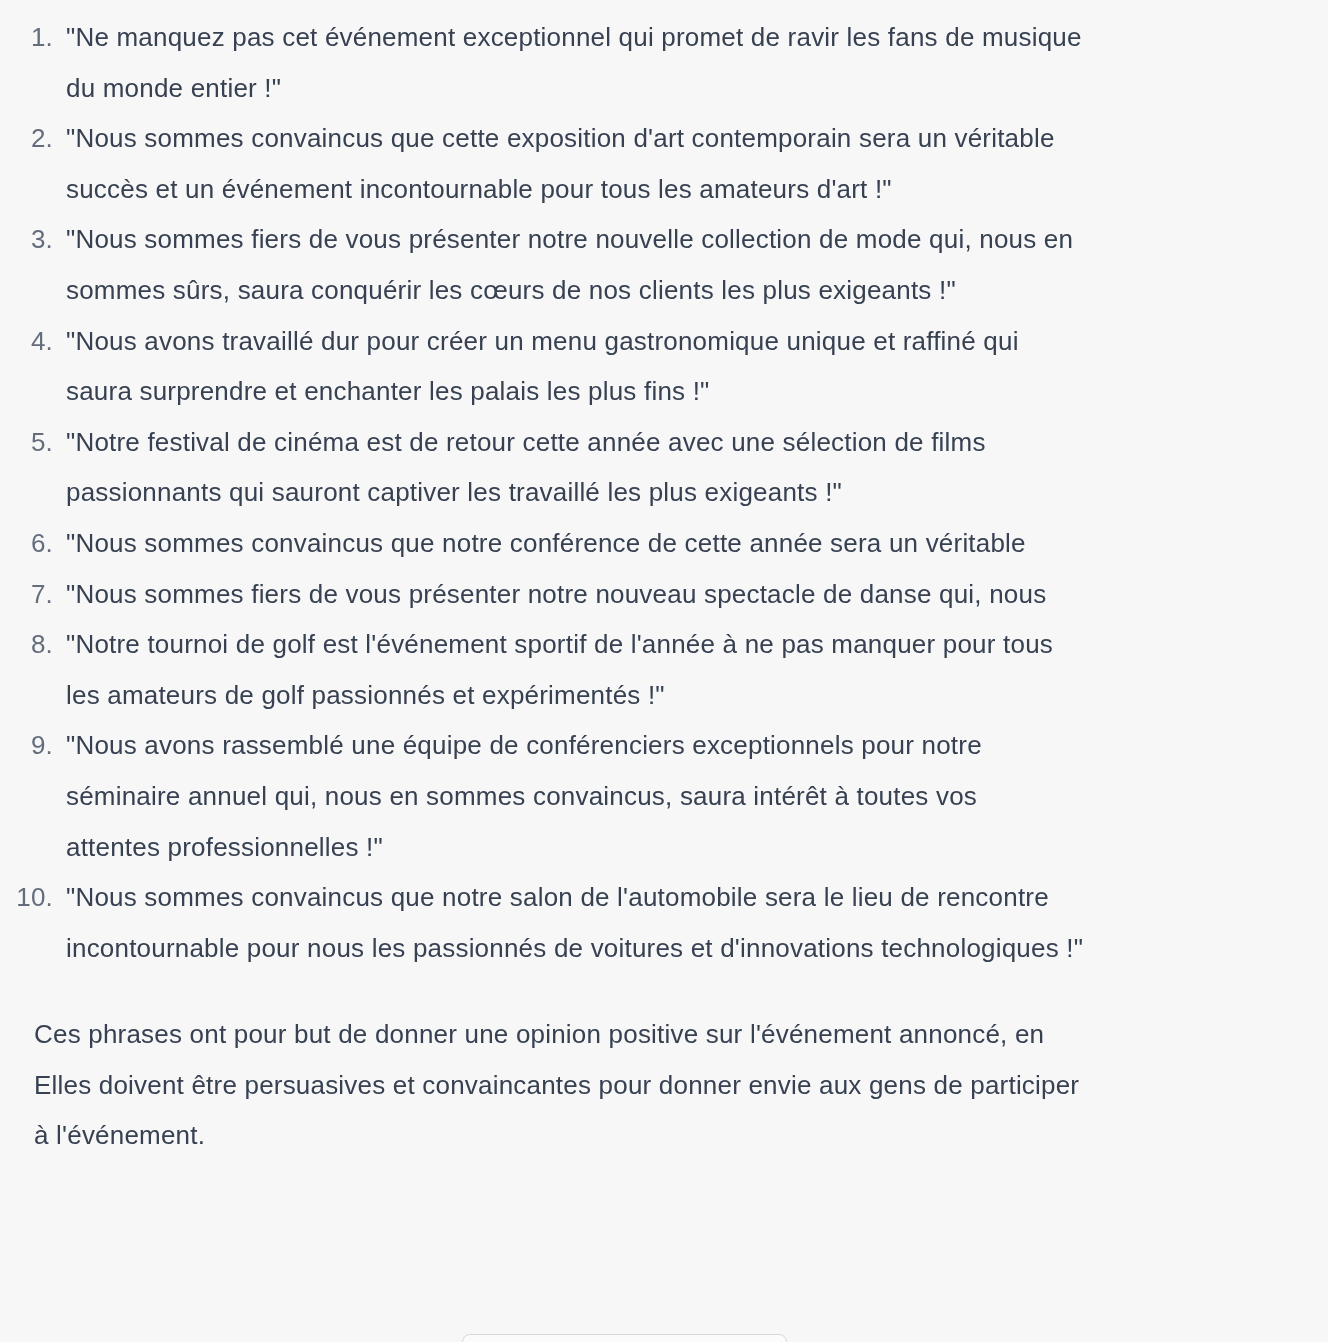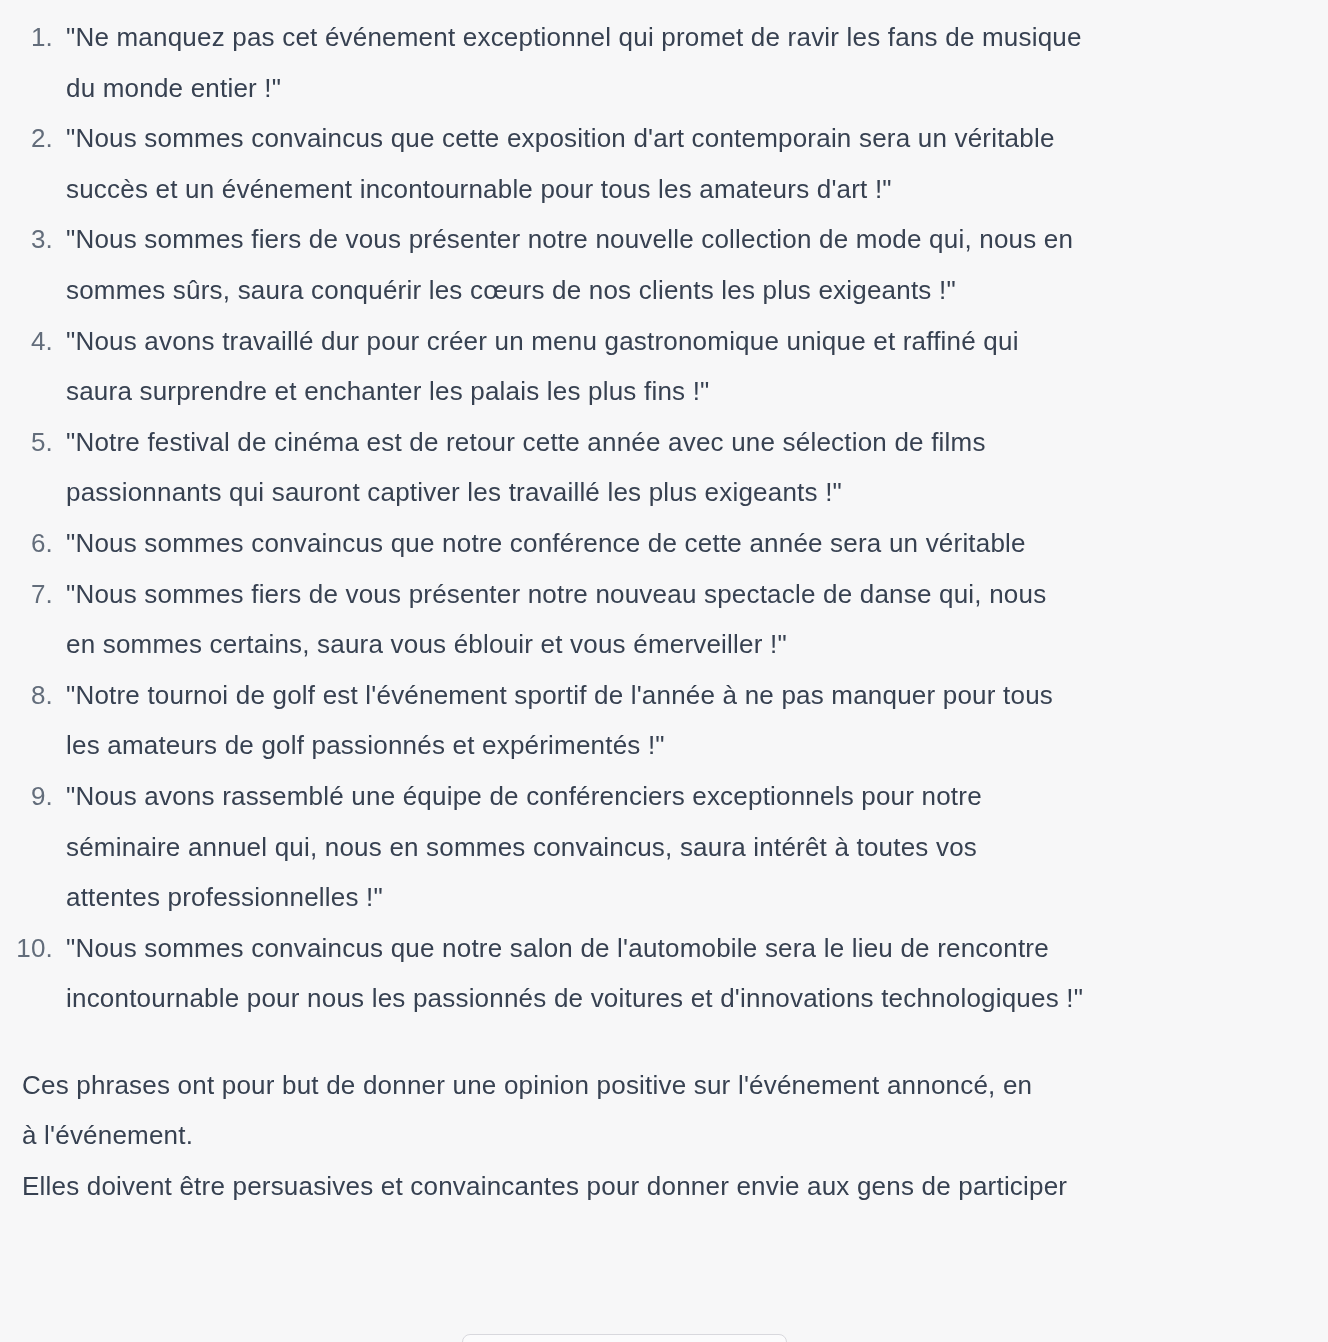--- a/index.html
+++ b/index.html
@@ -39,21 +39,21 @@
     top:0;
     width:53px;
     text-align:right;
     color:var(--marker);
   }
   .line{
     display:block;
     white-space:nowrap;
   }
   p.closing{
-    margin:36px 0 0 0;
+    margin:36px 0 0 12px;
     padding-left:22px;
     padding-right:40px;
     line-height:50.6px;
   }
   .bottom-box{
     position:absolute;
     left:462px;
     top:1334px;
     width:325px;
     height:46px;
@@ -92,21 +92,20 @@
       <span class="line">"Notre festival de cinéma est de retour cette année avec une sélection de films</span>
       <span class="line">passionnants qui sauront captiver les travaillé les plus exigeants !"</span>
     </li>
     <li>
       <span class="marker">6.</span>
       <span class="line">"Nous sommes convaincus que notre conférence de cette année sera un véritable</span>
     </li>
     <li>
       <span class="marker">7.</span>
       <span class="line">"Nous sommes fiers de vous présenter notre nouveau spectacle de danse qui, nous</span>
-      <span class="line">en sommes certains, saura vous éblouir et vous émerveiller !"</span>
     </li>
     <li>
       <span class="marker">8.</span>
       <span class="line">"Notre tournoi de golf est l'événement sportif de l'année à ne pas manquer pour tous</span>
       <span class="line">les amateurs de golf passionnés et expérimentés !"</span>
     </li>
     <li>
       <span class="marker">9.</span>
       <span class="line">"Nous avons rassemblé une équipe de conférenciers exceptionnels pour notre</span>
       <span class="line">séminaire annuel qui, nous en sommes convaincus, saura intérêt à toutes vos</span>
@@ -114,17 +113,17 @@
     </li>
     <li>
       <span class="marker">10.</span>
       <span class="line">"Nous sommes convaincus que notre salon de l'automobile sera le lieu de rencontre</span>
       <span class="line">incontournable pour nous les passionnés de voitures et d'innovations technologiques !"</span>
     </li>
   </ol>
 
 <p class="closing" id="closing-paragraph">
     <span class="line">Ces phrases ont pour but de donner une opinion positive sur l'événement annoncé, en</span>
+    <span class="line">Elles doivent être persuasives et convaincantes pour donner envie aux gens de participer</span>
     <span class="line">à l'événement.</span>
-    <span class="line">Elles doivent être persuasives et convaincantes pour donner envie aux gens de participer</span>
   </p>
 
 <div class="bottom-box"></div>
 
 </body></html>

